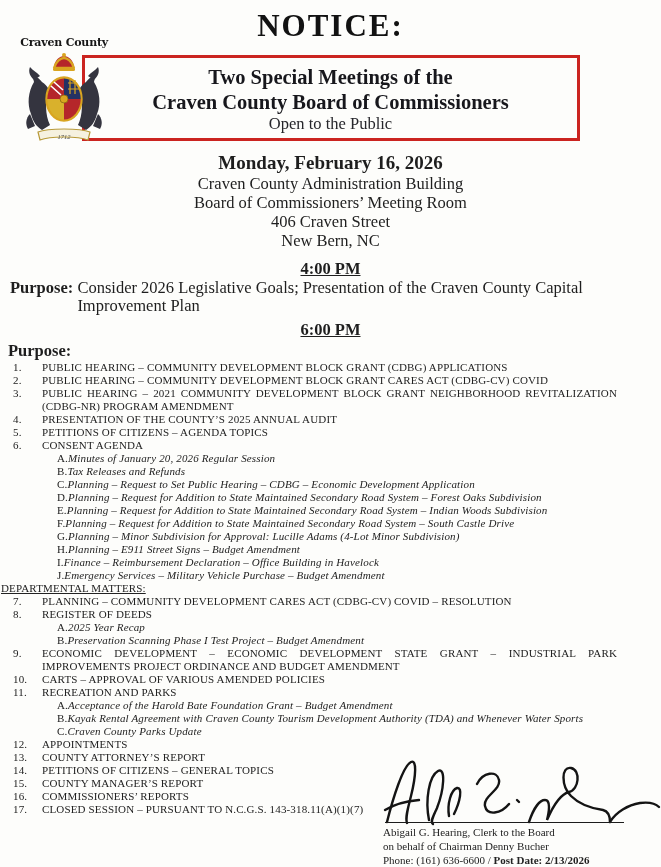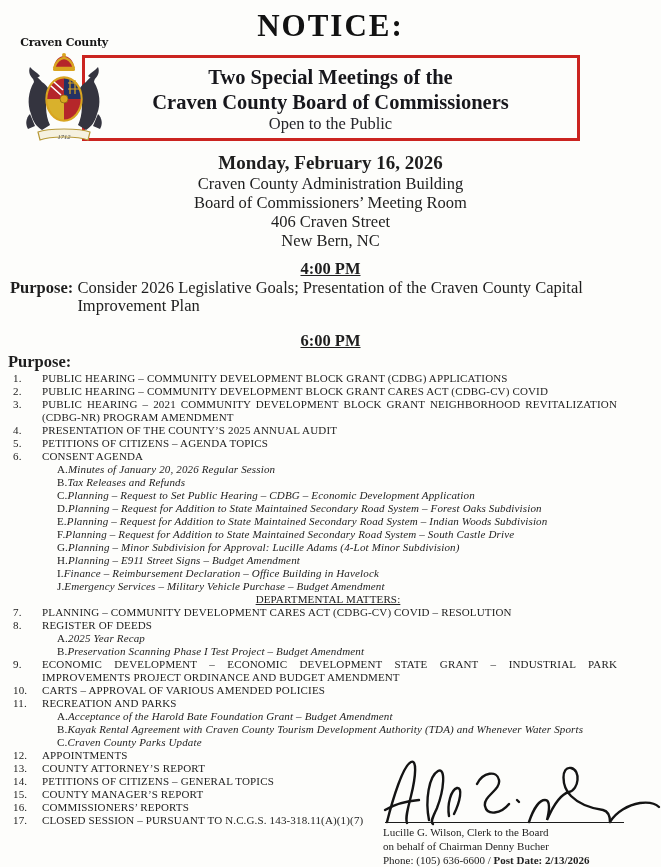--- a/index.html
+++ b/index.html
@@ -37,33 +37,33 @@
   
   .meeting-info { margin-top:11px; text-align:center; }
   .meeting-date { font-size:19px; font-weight:bold; line-height:22px; }
   .meeting-line { font-size:16.5px; line-height:19px; }
   
   .time-heading {
     margin-top:9px; text-align:center;
     font-size:16.5px; font-weight:bold; line-height:19px;
   }
   .time-heading span { text-decoration:underline; }
-  .time-heading.second { margin-top:17px; }
+  .time-heading.second { margin-top:6px; }
   .purpose-row { display:flex; padding-left:10px; margin-top:1px; font-size:16.5px; line-height:17.6px; }
   .purpose-label { font-weight:bold; white-space:pre; }
   .purpose-text { max-width:545px; }
   .purpose-heading { margin-top:2px; padding-left:8px; font-size:16.5px; font-weight:bold; line-height:19px; }
   
   .agenda { margin-top:1px; width:648px; font-size:11px; line-height:13px; letter-spacing:0.15px; color:#222; }
   .agenda .row { display:flex; }
   .agenda .num  { flex:0 0 42px; padding-left:13px; }
   .agenda .txt  { width:575px; text-align:justify; }
   .agenda .row.sub .num { flex:0 0 40px; padding-left:57px; }
   .agenda .row.sub .txt { width:541px; text-align:left;font-style:italic; }
-  .agenda .row.heading { padding-left:8px;justify-content:center; }
+  .agenda .row.heading { padding-left:1px; }
   .agenda .row.heading .txt { text-decoration:underline; width:auto; text-align:left; }
   
   .sig-block { position:absolute; left:383px; top:752px; width:274px; }
   .sig-svg { position:absolute; left:0; top:0; }
   .sig-rule { position:absolute; top:70px; left:2px; width:239px; border-bottom:1.6px solid #1c1c1c; }
   .sig-text { padding-top:74px; font-size:11px; line-height:13.9px; color:#222; }
   .sig-text .bold { font-weight:bold; }
 </style>
 </head>
 <body>
@@ -274,19 +274,19 @@
         <path d="M46 68 C42 48 46 24 55 19 C63 15 61 38 54 56 C50 65 47 70 50 72"></path>
         <path d="M66 64 C64 52 68 38 74 36 C80 35 77 50 71 62"></path>
         <path d="M94 32 C100 20 114 18 116 28 C118 38 100 44 102 54 C104 64 118 62 126 52"></path>
         <path d="M134 48 l2 2"></path>
         <path d="M146 70 C150 58 156 48 162 48 C168 48 166 60 164 68 C170 54 178 42 186 40 C196 38 198 18 188 16 C178 14 178 34 188 44 C196 52 206 56 220 58 C224 59 227 63 227 70"></path>
         <path d="M227 70 C233 60 245 53 257 51 C265 50 272 51 276 55"></path>
       </g>
     </svg>
     <div class="sig-rule"></div>
     <div class="sig-text">
-      <div>Lucille G. Wilson, Clerk to the Board</div>
+      <div>Abigail G. Hearing, Clerk to the Board</div>
       <div>on behalf of Chairman Denny Bucher</div>
-      <div><span>Phone: (105) 636-6600 / </span><span class="bold">Post Date: 2/13/2026</span></div>
+      <div><span>Phone: (161) 636-6600 / </span><span class="bold">Post Date: 2/13/2026</span></div>
     </div>
   </div>
 
 </div>
 
 </body></html>

